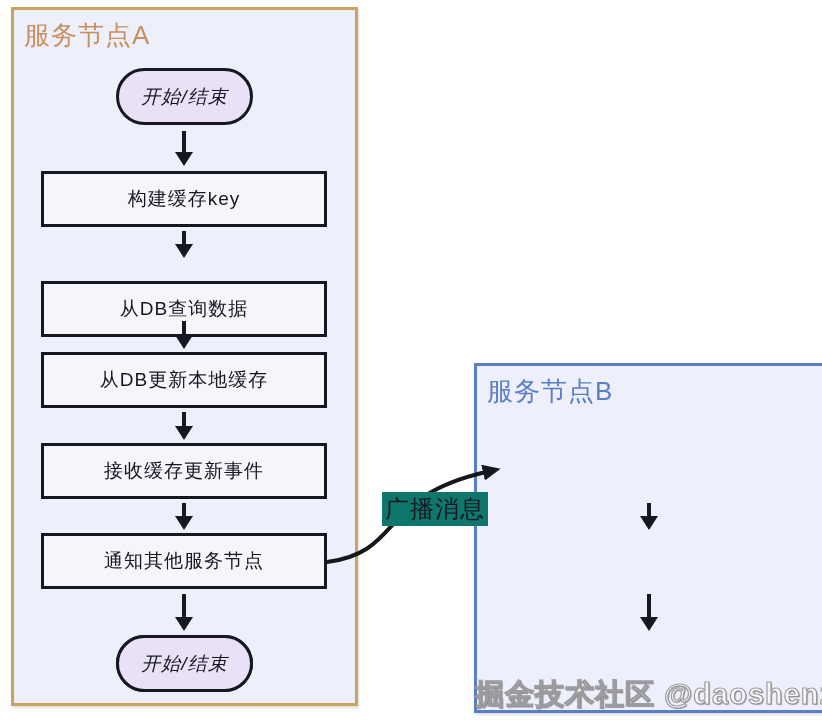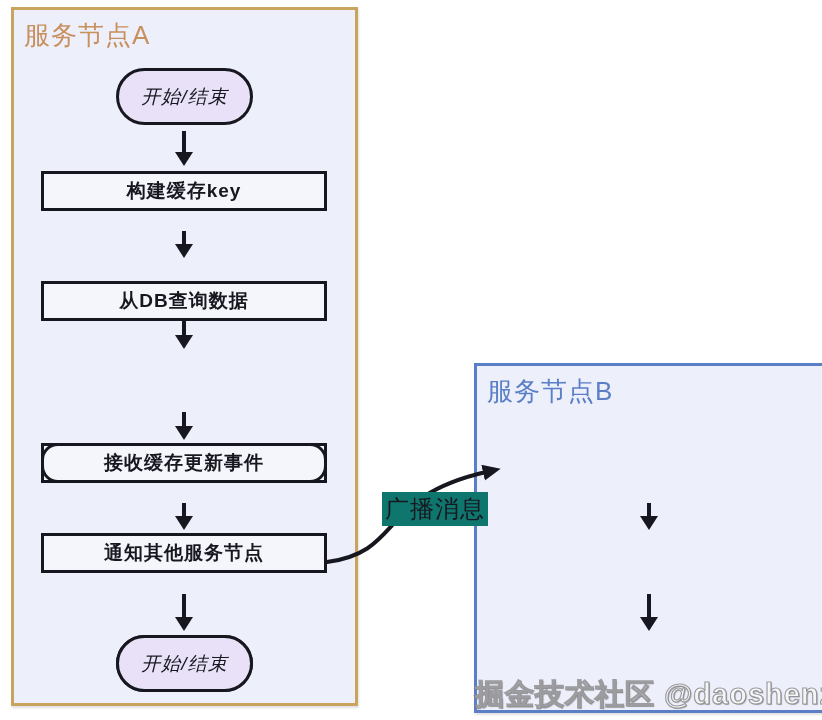--- a/index.html
+++ b/index.html
@@ -27,23 +27,22 @@
   .container-b .container-title{color:var(--node-b-title,#5b7fc7);}
 
   .node{
     position:absolute;box-sizing:border-box;
     display:flex;align-items:center;justify-content:center;
     border:3.5px solid var(--stroke,#17171f);
     font-size:19px;color:#17171f;letter-spacing:1px;
     z-index:1;
   }
   .node-box{
-    left:37px;width:286px;height:40px;
+    left:37px;width:286px;height:56px;
     background:var(--box-bg,#f4f6fc);
-    font-weight:bold;
   }
   .node-pill{
     left:112px;width:137px;height:57px;border-radius:30px;
     background:var(--pill-bg,#e9e1f7);
     font-style:italic;
   }
 
   
   .varrow{position:absolute;width:4px;background:var(--stroke,#17171f);z-index:1;}
   .varrow::after{
@@ -86,31 +85,32 @@
 
   <div class="node node-pill" style="top:68px;">开始/结束</div>
   <div class="varrow col-a" style="top:131px;height:21px;"></div>
 
   <div class="node node-box" style="top:171px;">构建缓存key</div>
   <div class="varrow col-a" style="top:231px;height:13px;"></div>
 
   <div class="node node-box" style="top:261px;margin-top:20px;">从DB查询数据</div>
   <div class="varrow col-a" style="top:321px;height:14px;"></div>
 
+  <div class="node node-box" style="top:352px;">从DB更新本地缓存</div>
   <div class="varrow col-a" style="top:412px;height:14px;"></div>
 
   <div class="node node-box" style="top:443px;">更新远程缓存</div>
   <div class="varrow col-a" style="top:503px;height:13px;"></div>
 
   <div class="node node-box" style="top:533px;">通知其他服务节点</div>
   <div class="varrow col-a" style="top:594px;height:23px;"></div>
 
   <div class="node node-pill" style="top:635px;">开始/结束</div>
 
-  <div class="node node-box" style="top:443px;border-radius:17px;">接收缓存更新事件</div>
+  <div class="node node-box" style="top:443px;">接收缓存更新事件</div>
   <div class="varrow col-b" style="top:503px;height:13px;"></div>
 
   <div class="node node-box" style="top:533px;">通知其他服务节点</div>
   <div class="varrow col-b" style="top:594px;height:23px;"></div>
 
   <div class="node node-pill" style="top:635px;">开始/结束</div>
 
   <svg class="edge-overlay" width="822" height="720" viewBox="0 0 822 720">
     <defs>
       <marker id="ah" markerUnits="userSpaceOnUse" markerWidth="20" markerHeight="18" refX="3" refY="8" orient="auto">

